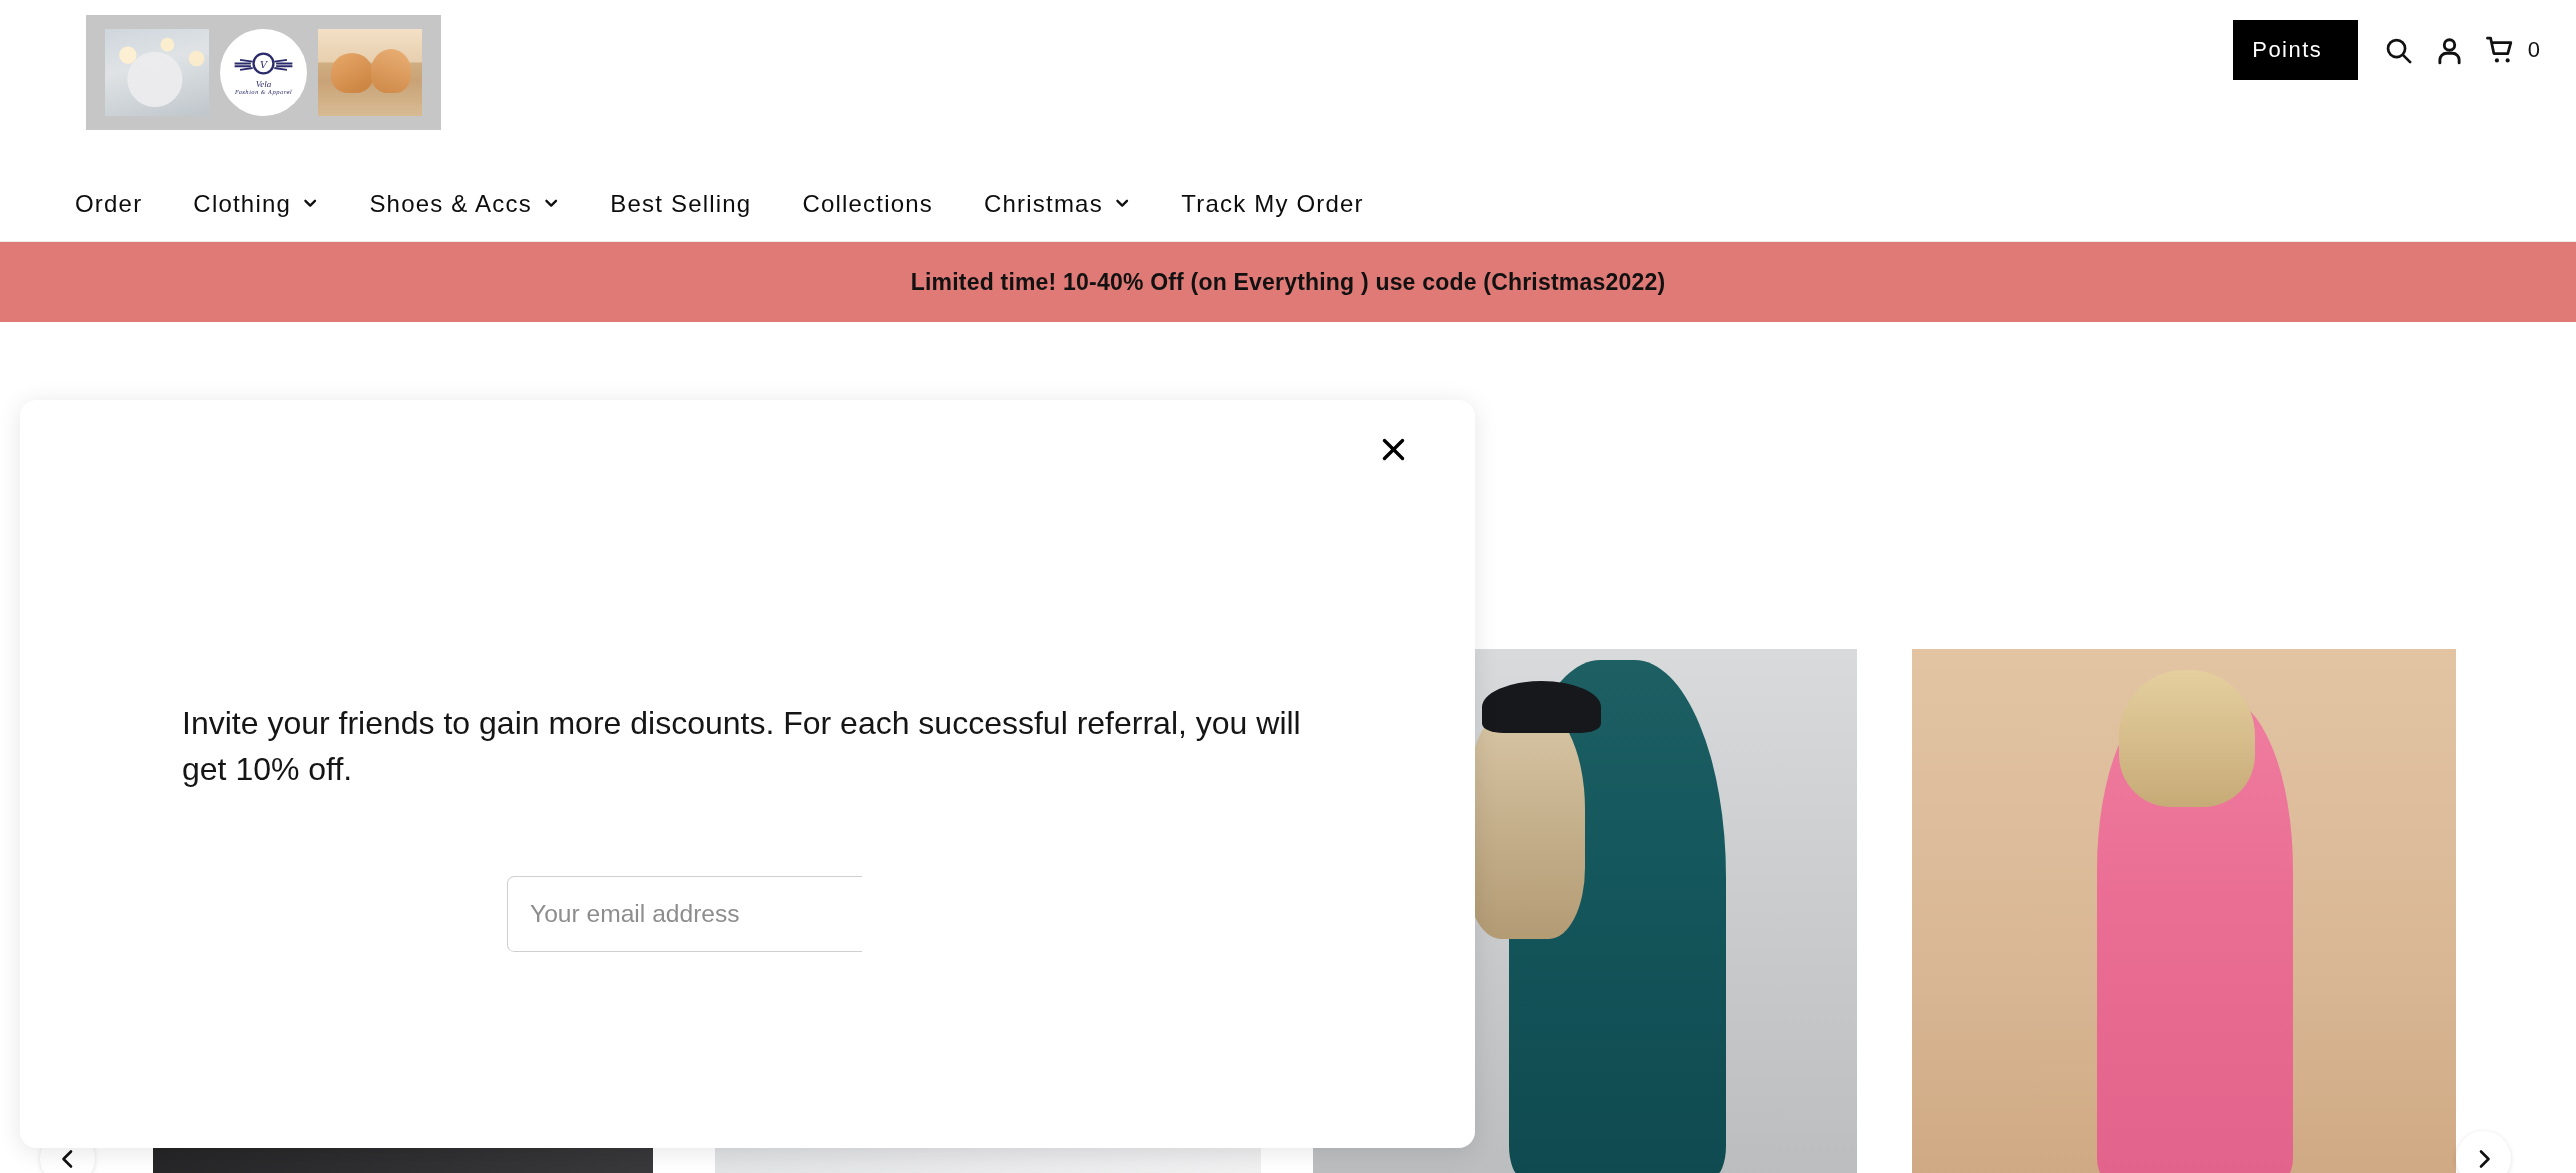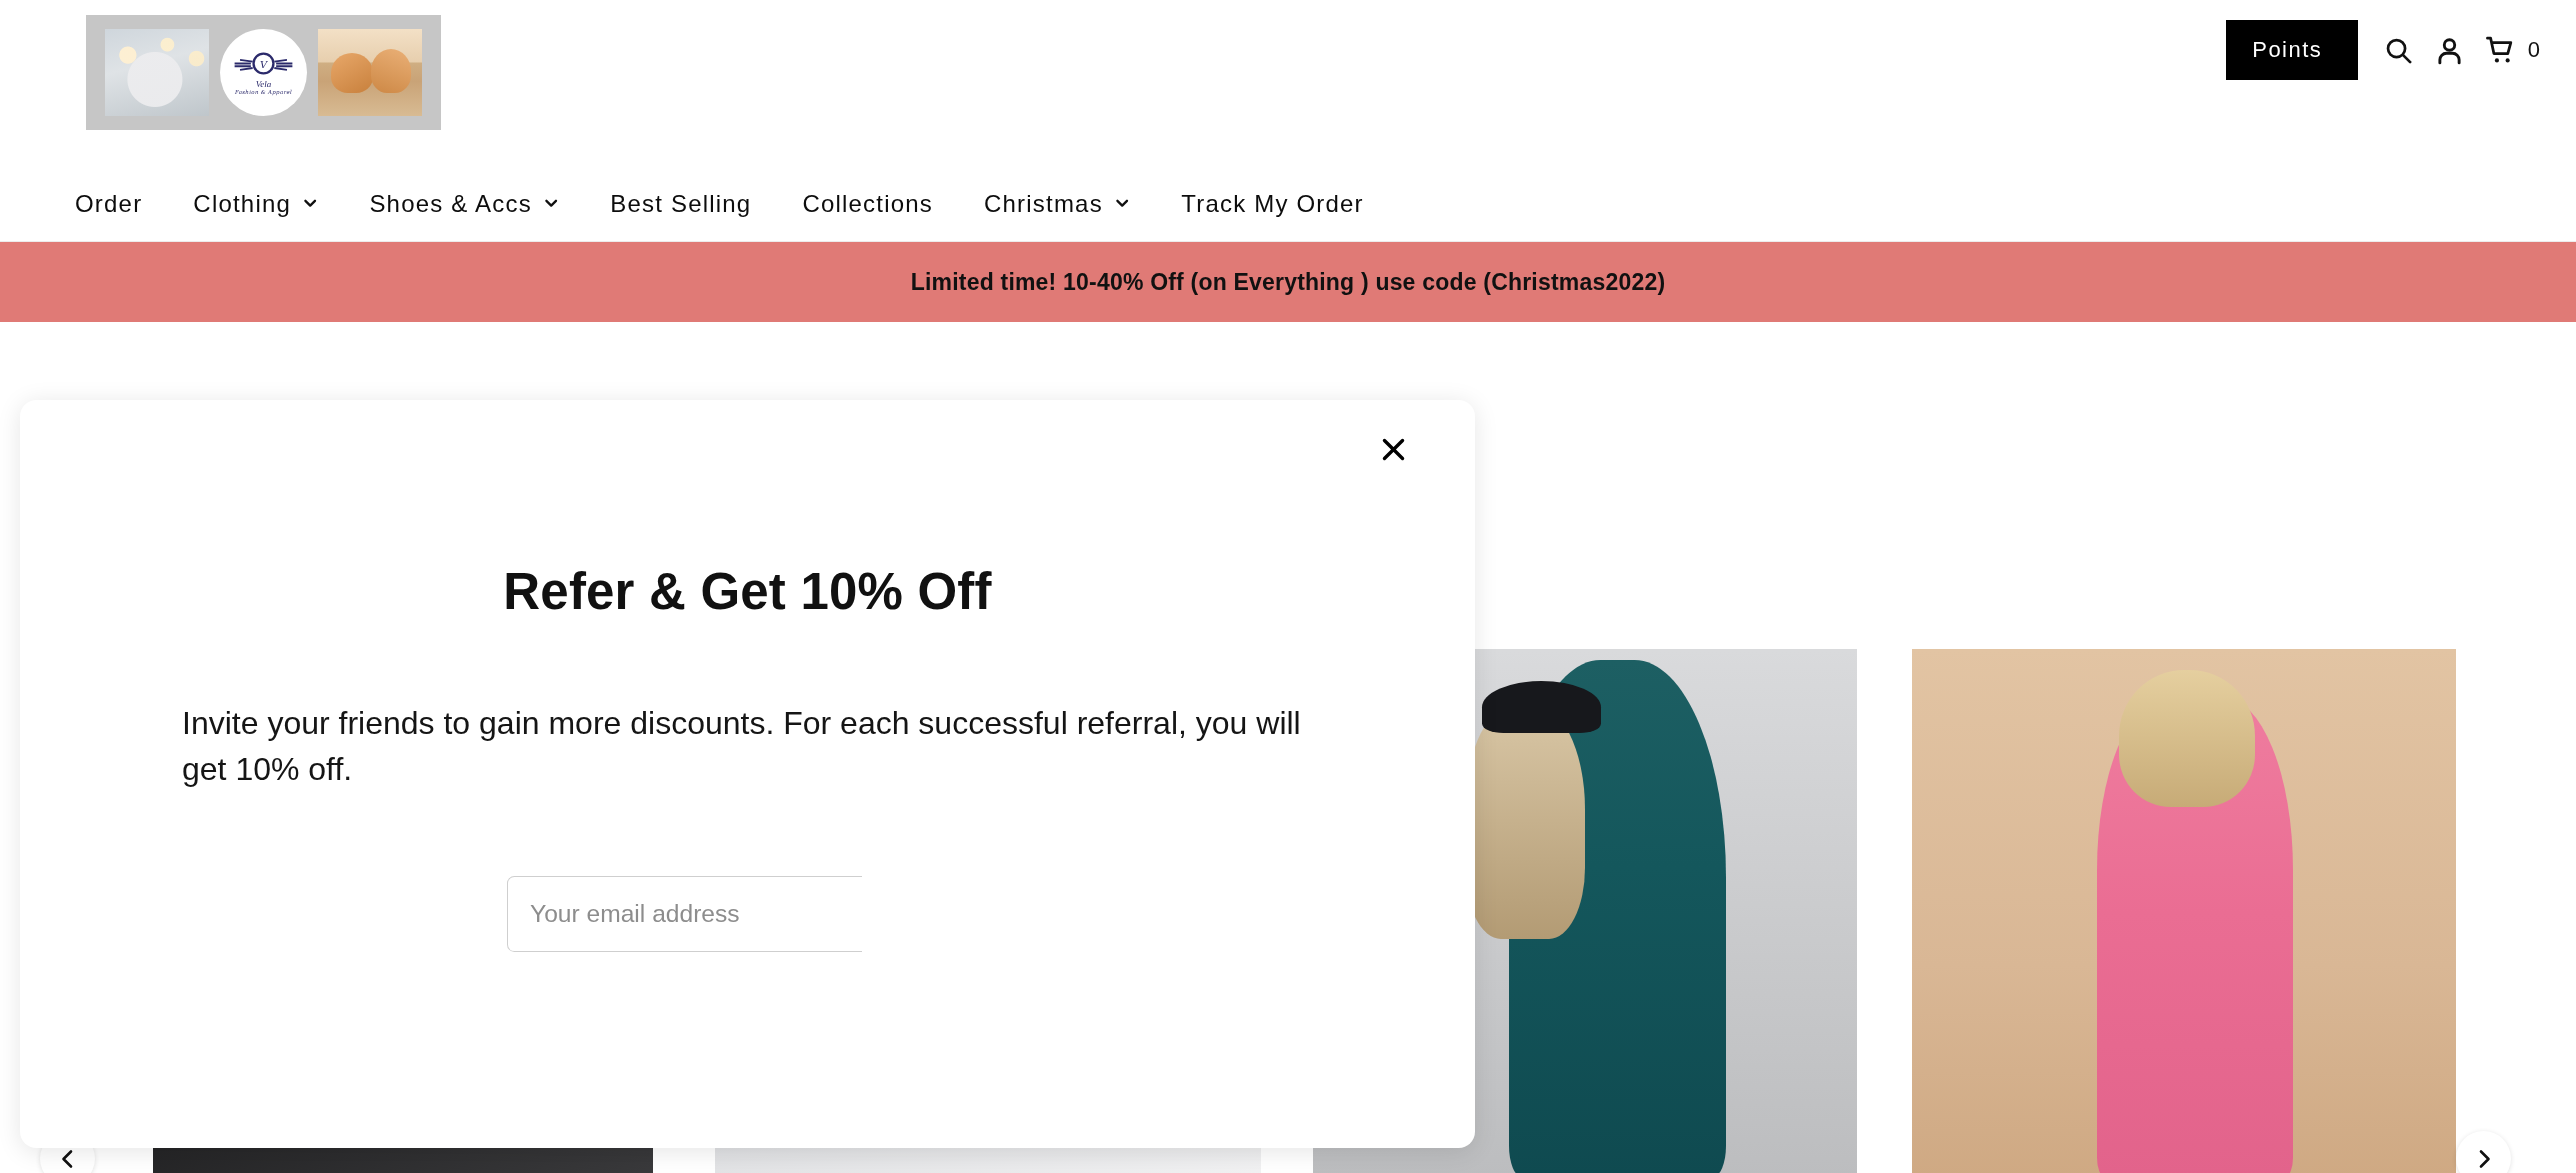--- a/index.html
+++ b/index.html
@@ -60,21 +60,21 @@
     font-style: italic; letter-spacing: 0.3px;
   }
 
   .header-right {
     position: absolute; right: 36px; top: 20px;
     display: flex; align-items: center; gap: 0;
   }
   .points-btn {
     background: #000; color: #fff;
     font-size: 22px; letter-spacing: 1.5px;
-    padding: 19px 36px 19px 26px;
+    padding: 19px 36px 19px 19px;
     border: none; cursor: pointer;
     font-family: "Liberation Sans", sans-serif;
     line-height: 1;
   }
   .icon-group { display: flex; align-items: center; gap: 0; margin-left: 14.6px; padding-bottom: 0; }
   .hicon { width: 51px; height: 51px; display:flex; align-items:center; justify-content:center; cursor:pointer; }
   .cart-count { font-size: 22px; color: #111; margin-left: 1.8px; }
 
   
   .nav {
@@ -297,21 +297,20 @@
       </svg>
   </div>
 
   <div class="modal-card">
     <div class="modal-close">
       <svg width="31" height="31" viewBox="0 0 24 24" fill="none" stroke="#000" stroke-width="2.6">
         <path d="M5 5l14 14M19 5L5 19" stroke-linecap="round"></path>
       </svg>
     </div>
 
-    <div class="modal-title">Refer &amp; Get 10% Off</div>
     <div class="modal-body">Invite your friends to gain more discounts. For each successful referral, you will get 10% off.</div>
 
     <div class="modal-form">
       <input class="email-input" type="email" placeholder="Your email address" style="">
     </div>
   </div>
 
 </div>
 
 

